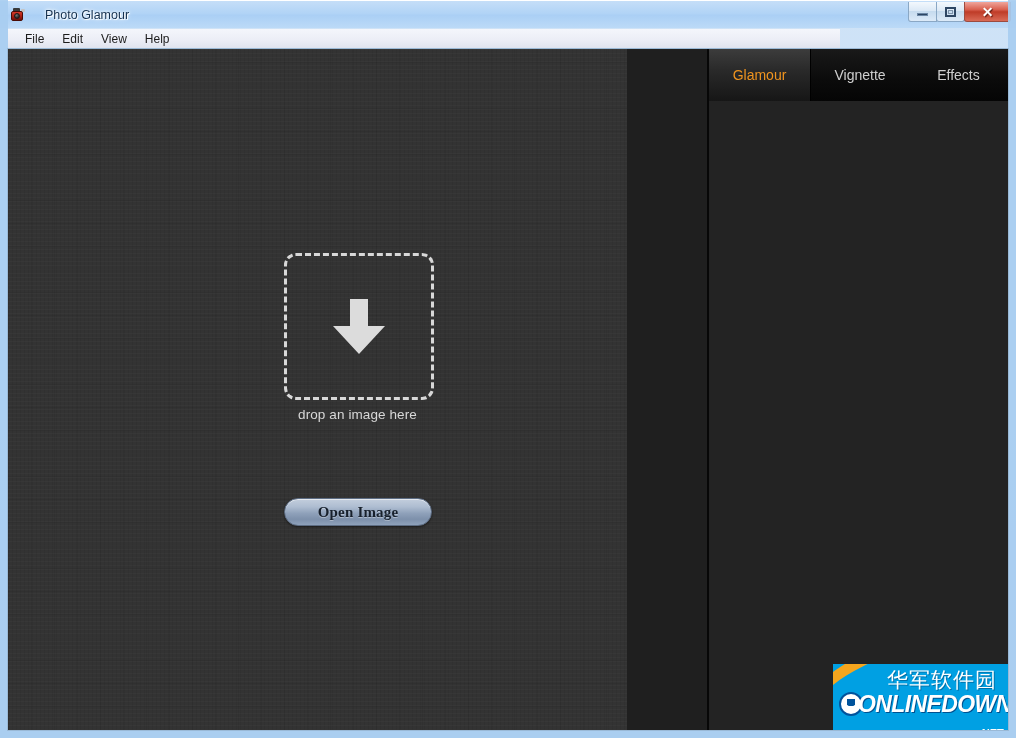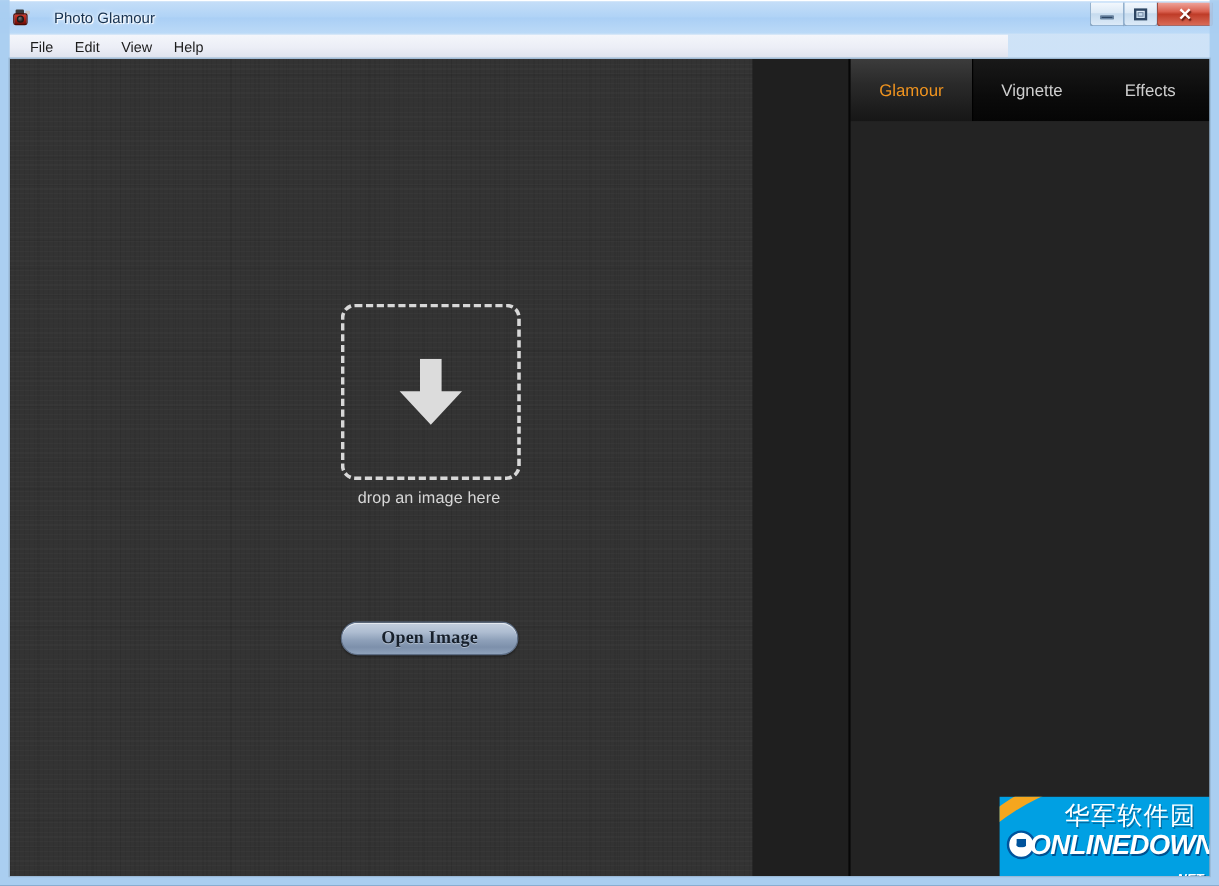--- a/index.html
+++ b/index.html
@@ -245,21 +245,20 @@
     height: 28px;
     border-radius: 14px;
     box-sizing: border-box;
     background: linear-gradient(180deg, #c3cedd 0%, #aebdd1 30%, #8fa1ba 55%, #7d90ab 78%, #8fa2bb 100%);
     border: 1px solid #5d6d84;
     box-shadow: inset 0 1px 0 rgba(255,255,255,0.55), 0 1px 2px rgba(0,0,0,0.45);
     display: flex;
     align-items: center;
     justify-content: center;
     cursor: pointer;
-    margin-top: 20px;
   }
   #open-image-label {
     font-family: "Liberation Serif", "DejaVu Serif", serif;
     font-size: 15px;
     font-weight: bold;
     color: #17202c;
     text-shadow: 0 1px 0 rgba(255,255,255,0.35);
     letter-spacing: 0.2px;
   }
 

